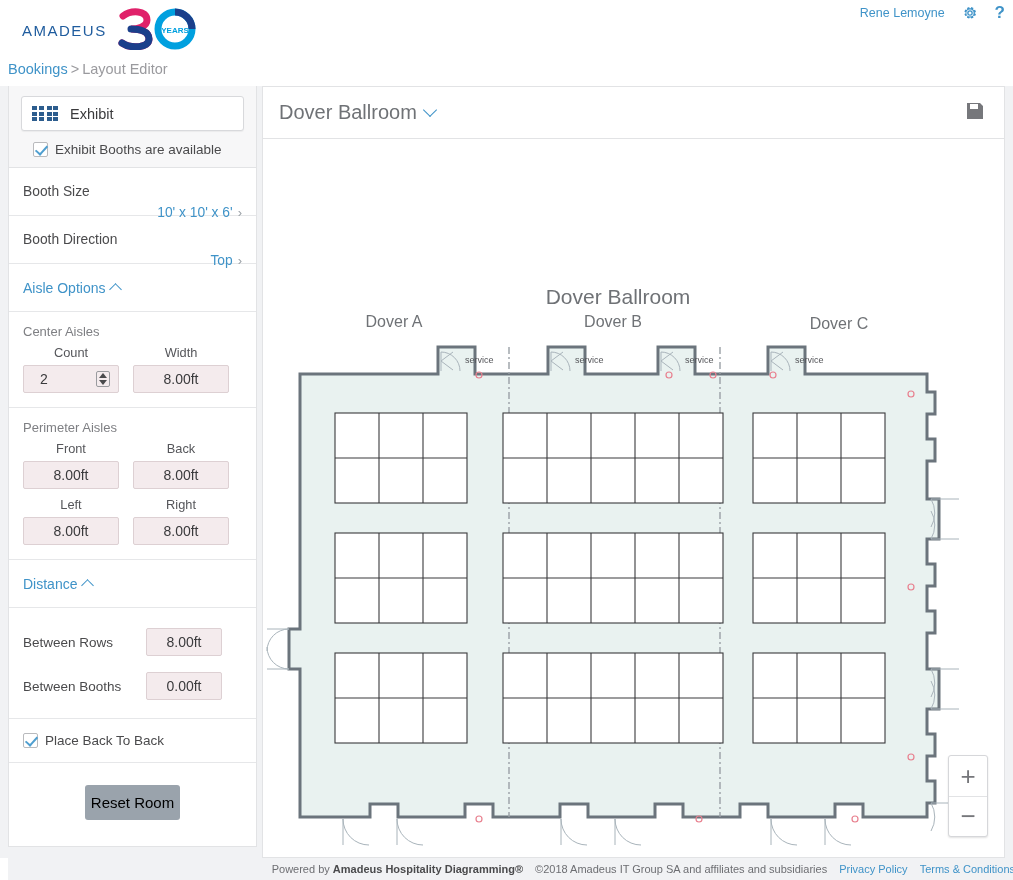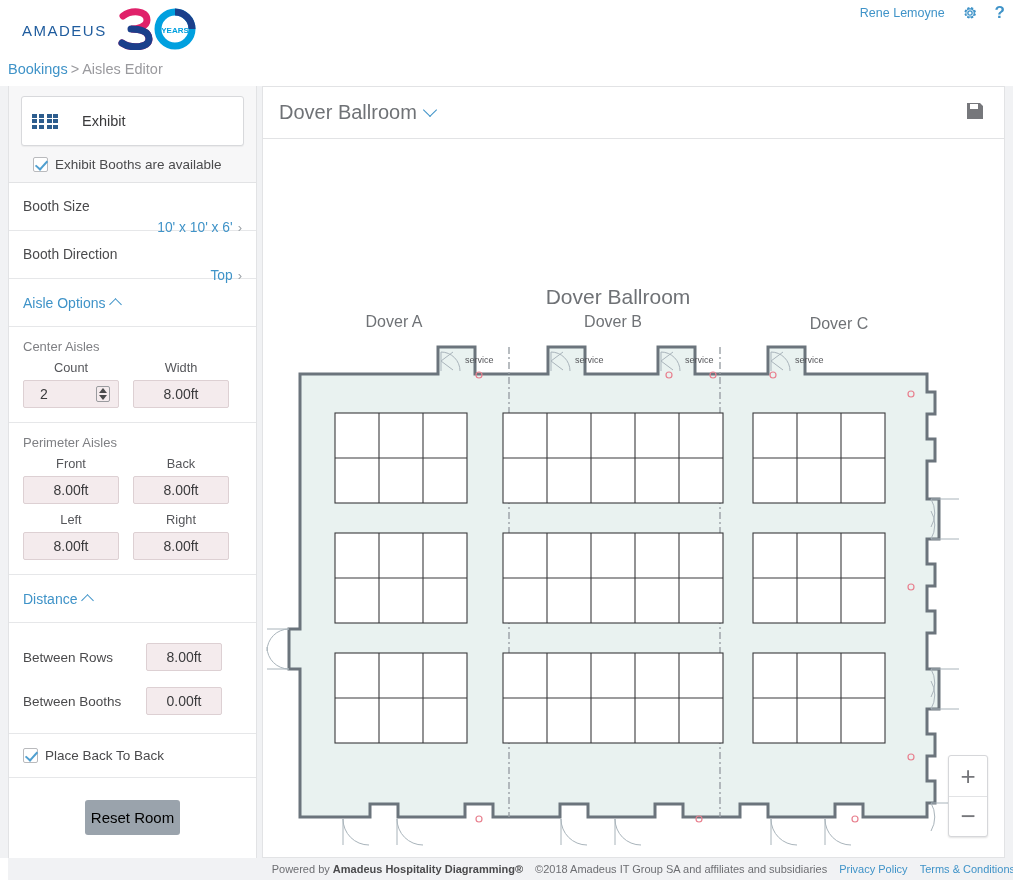--- a/index.html
+++ b/index.html
@@ -60,23 +60,23 @@
     position: absolute; left: 8px; top: 0;
     width: 249px; background: #ffffff;
     border: 1px solid #e2e3e5;
     border-top: none;
   }
   .sp-top {
     background: #f7f7f8; padding: 10px 12px 10px 12px;
     border-bottom: 1px solid #e2e3e5;
   }
   .exhibit-select {
-    height: 50px; background: #fff; border: 1px solid #d8d9dc;
+    height: 35px; background: #fff; border: 1px solid #d8d9dc;
     border-radius: 3px; display: flex; align-items: center;
-    padding: 0 10px; gap: 24px;
+    padding: 0 10px; gap: 12px;
     box-shadow: 0 1px 1px rgba(0,0,0,.05);
   }
   .booth-icon { display: flex; gap: 3px; }
   .booth-icon .blk { display: grid; grid-template-columns: repeat(2, 5px);
     grid-template-rows: repeat(3, 4px); gap: 1.5px; }
   .booth-icon .blk i { background: #2d5d8e; display: block; }
   .exhibit-label { font-size: 14.5px; color: #3a3a3c; }
 
   .chk-row { display: flex; align-items: center; gap: 7px; margin-top: 11px; margin-left: 12px; }
   .chk {
@@ -214,21 +214,21 @@
       <svg width="16" height="16" viewBox="0 0 16 16" fill="#3f93c8">
         <path d="M8 5.2A2.8 2.8 0 1 0 8 10.8 2.8 2.8 0 0 0 8 5.2zm0 4.3a1.5 1.5 0 1 1 0-3 1.5 1.5 0 0 1 0 3z"></path>
         <path d="M14 9.1l-1.2-.5a4.9 4.9 0 0 0 0-1.2l1.2-.5-.9-2.2-1.2.5a4.9 4.9 0 0 0-.9-.9l.5-1.2L9.3 2l-.5 1.2a4.9 4.9 0 0 0-1.2 0L7.1 2 4.9 2.9l.5 1.2a4.9 4.9 0 0 0-.9.9l-1.2-.5L2.4 6.7l1.2.5a4.9 4.9 0 0 0 0 1.2l-1.2.5.9 2.2 1.2-.5c.3.3.6.6.9.9l-.5 1.2 2.2.9.5-1.2a4.9 4.9 0 0 0 1.2 0l.5 1.2 2.2-.9-.5-1.2c.3-.3.6-.6.9-.9l1.2.5.9-2.2zM8 11.6A3.6 3.6 0 1 1 8 4.4a3.6 3.6 0 0 1 0 7.2z"></path>
       </svg>
     </span>
     <span class="help-icon">?</span>
   </div>
 </div>
 
 <div class="breadcrumb">
-  <a href="#">Bookings</a><span class="sep">&gt;</span><span>Aisles Editor</span>
+  <a href="#">Bookings</a><span class="sep">&gt;</span><span>Layout Editor</span>
 </div>
 
 <div class="page-body">
 
   <div class="side-panel">
 
     <div class="sp-top">
       <div class="exhibit-select">
         <span class="booth-icon">
           <span class="blk">

